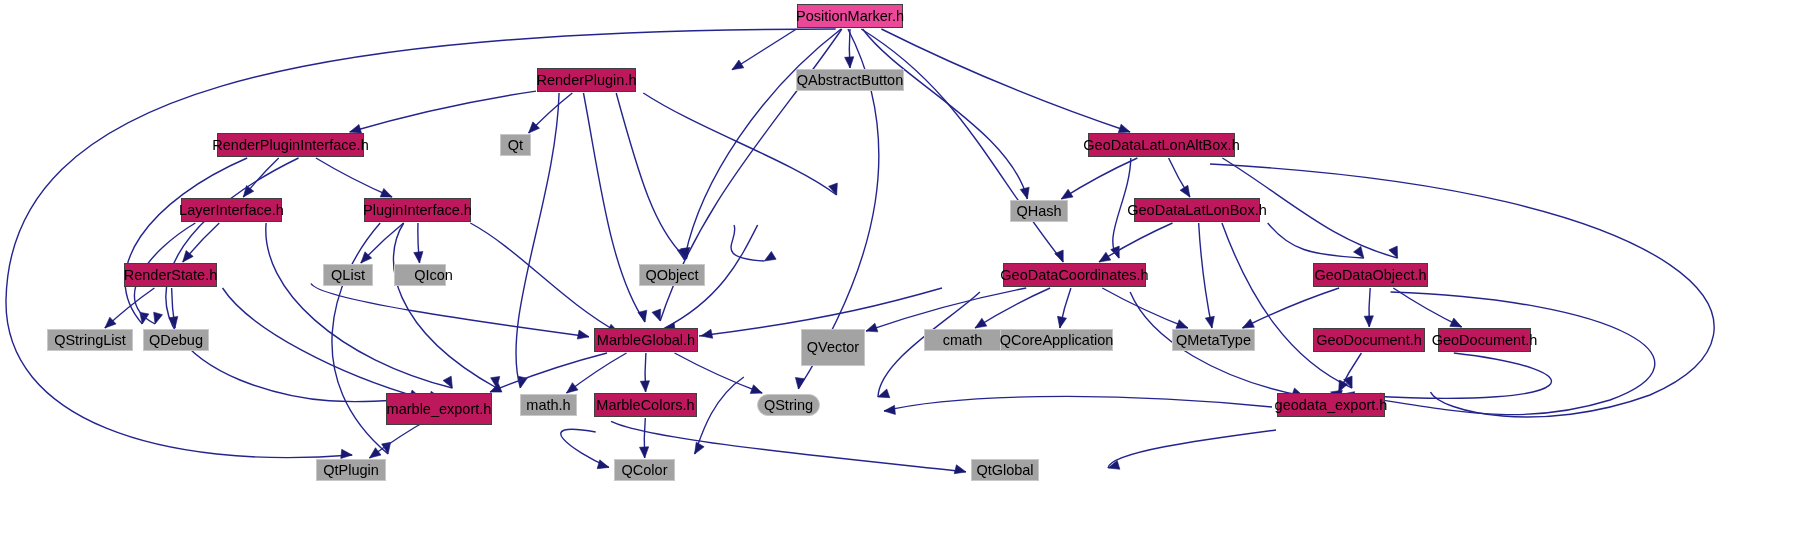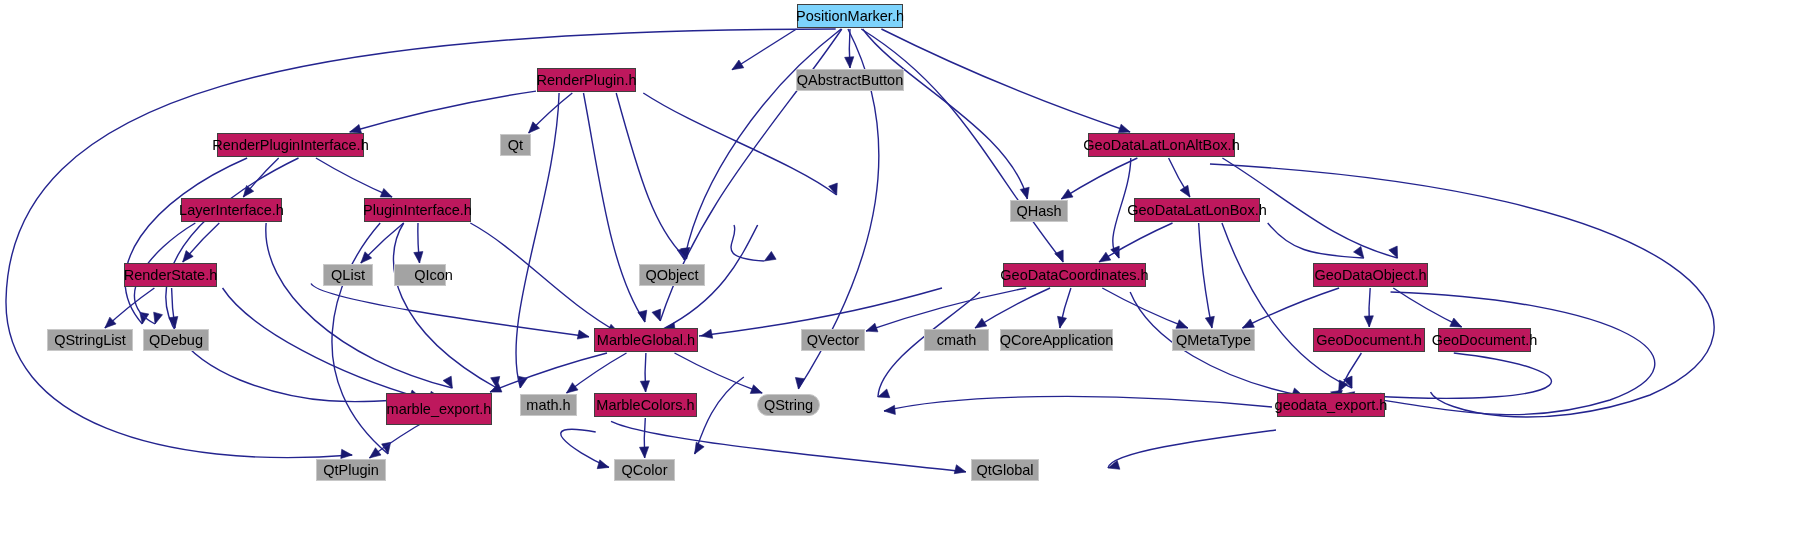--- a/index.html
+++ b/index.html
@@ -51,21 +51,21 @@
     border: 1.6px solid #404040;
     background: #be185d;
     align-items: center;
   }
   .node-box.kind-system {
     border: 1.2px solid #c8c8c8;
     background: #a3a3a3;
   }
   .node-box.kind-root {
     border: 1.6px solid #404040;
-    background: #7dd3fc;
+    background: #ec4899;
   }
   .node-label {
     pointer-events: none;
   }
 </style>
 </head>
 <body>
 
 <div id="graph-root">
   <svg id="graph-svg" viewBox="0 0 1804 560" preserveAspectRatio="none" aria-hidden="true">
@@ -252,24 +252,24 @@
     </div>
     <div class="node-box kind-system" style="left: 47px; top: 329px; width: 86px; height: 22px;">
       <span class="node-label">QStringList</span>
     </div>
     <div class="node-box kind-system" style="left: 143px; top: 329px; width: 66px; height: 22px;">
       <span class="node-label">QDebug</span>
     </div>
     <div class="node-box kind-header" style="left: 594px; top: 328px; width: 104px; height: 24px;">
       <span class="node-label">MarbleGlobal.h</span>
     </div>
-    <div class="node-box kind-system" style="left: 801px; top: 329px; width: 64px; height: 22px; text-align: center;">
+    <div class="node-box kind-system" style="left: 801px; top: 329px; width: 64px; height: 37px; text-align: center;">
       <span class="node-label">QVector</span>
     </div>
-    <div class="node-box kind-system" style="left: 924px; top: 329px; width: 65px; height: 22px;">
+    <div class="node-box kind-system" style="left: 924px; top: 329px; width: 77px; height: 22px;">
       <span class="node-label">cmath</span>
     </div>
     <div class="node-box kind-system" style="left: 1000px; top: 329px; width: 113px; height: 22px;">
       <span class="node-label">QCoreApplication</span>
     </div>
     <div class="node-box kind-system" style="left: 1172px; top: 329px; width: 83px; height: 22px;">
       <span class="node-label">QMetaType</span>
     </div>
     <div class="node-box kind-header" style="left: 1313px; top: 328px; width: 112px; height: 24px;">
       <span class="node-label">GeoDocument.h</span>

